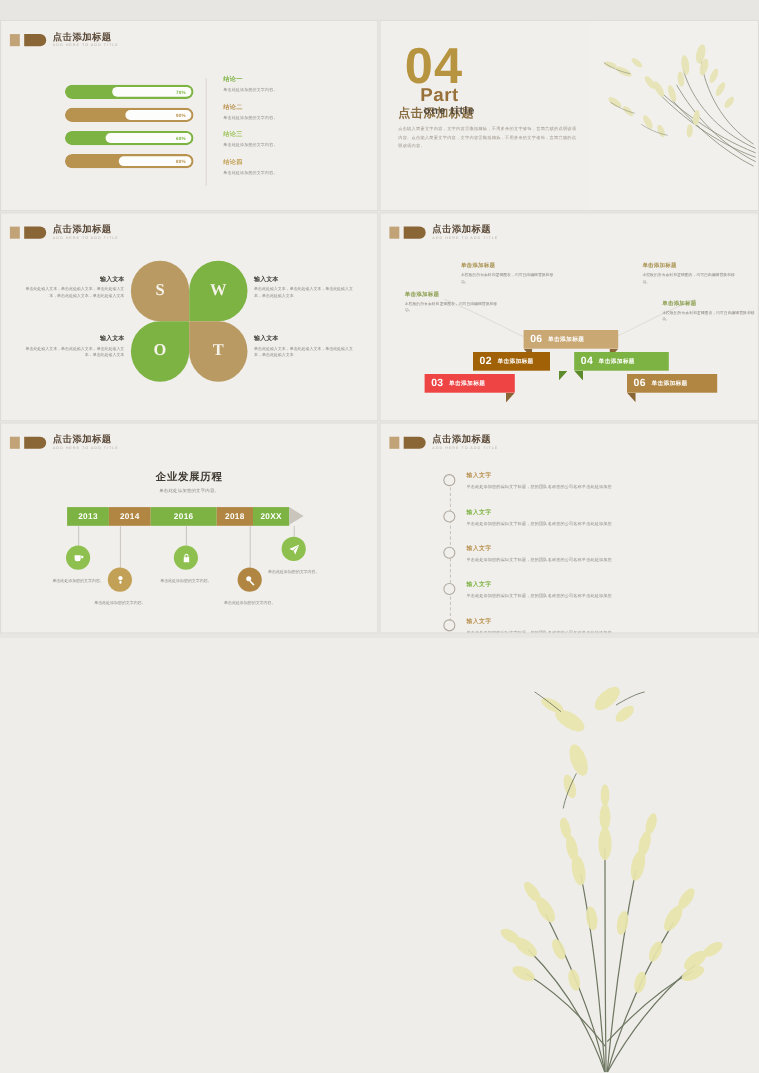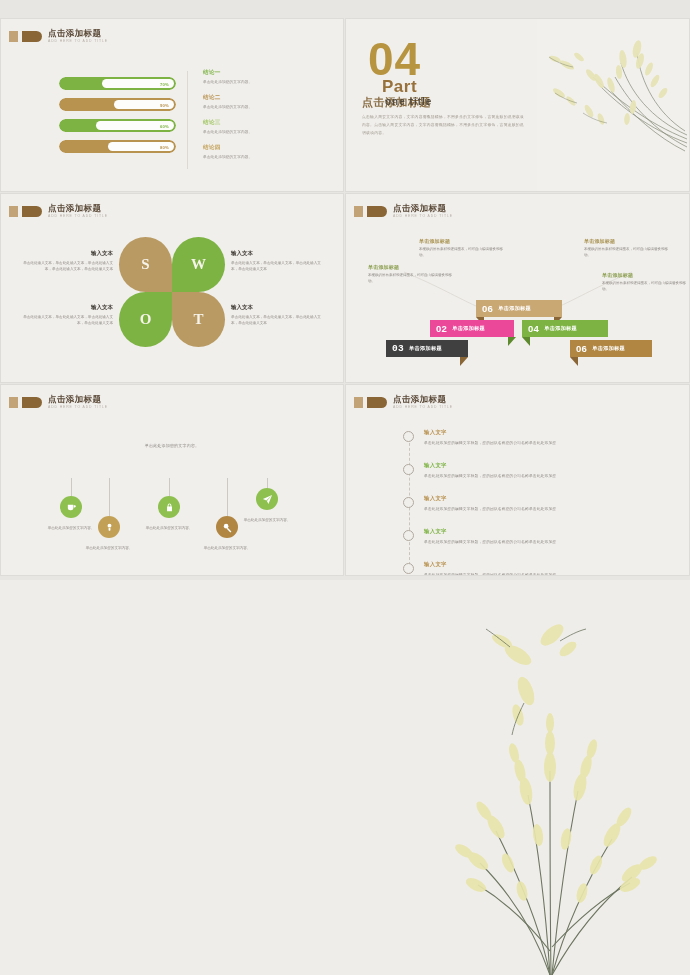--- a/index.html
+++ b/index.html
@@ -318,26 +318,26 @@
           <path d="M286 78 C252 92 232 104 214 112"></path>
         </g>
       </svg>
       <div class="steps" id="steps4">
           <div class="banner" style="left: 130px; top: 106px; width: 86px; background: rgb(201, 168, 116);">
             <span class="n">06</span>
             <span class="l">单击添加标题</span>
           </div>
           <div class="tail" style="left: 130px; top: 123px; background: rgb(138, 102, 55); clip-path: polygon(0px 0px, 100% 0px, 100% 100%);"></div>
           <div class="tail" style="left: 208px; top: 123px; background: rgb(138, 102, 55); clip-path: polygon(0px 0px, 100% 0px, 0px 100%);"></div>
-          <div class="banner" style="left: 84px; top: 126px; width: 84px; background: #ec4899;">
+          <div class="banner" style="left: 84px; top: 126px; width: 70px; background: #a16207;">
             <span class="n">02</span>
             <span class="l">单击添加标题</span>
           </div>
           <div class="tail" style="left: 162px; top: 143px; background: rgb(93, 138, 44); clip-path: polygon(0px 0px, 100% 0px, 0px 100%);"></div>
-          <div class="banner" style="left: 40px; top: 146px; width: 82px; background: #404040; font-family: Liberation Mono, monospace;">
+          <div class="banner" style="left: 40px; top: 146px; width: 82px; background: #ef4444;">
             <span class="n">03</span>
             <span class="l">单击添加标题</span>
           </div>
           <div class="tail" style="left: 114px; top: 163px; background: rgb(138, 102, 55); clip-path: polygon(0px 0px, 100% 0px, 0px 100%);"></div>
           <div class="banner" style="left: 176px; top: 126px; width: 86px; background: rgb(124, 179, 66);">
             <span class="n">04</span>
             <span class="l">单击添加标题</span>
           </div>
           <div class="tail" style="left: 176px; top: 143px; background: rgb(93, 138, 44); clip-path: polygon(0px 0px, 100% 0px, 100% 100%);"></div>
           <div class="banner" style="left: 224px; top: 146px; width: 82px; background: rgb(176, 134, 66);">
@@ -371,21 +371,30 @@
         <div class="hdr-mark">
           <div class="mk1"></div>
             <div class="mk2"></div>
             <div class="mk3"></div>
         </div>
         <div class="hdr-txts">
           <div class="hdr-title">点击添加标题</div>
           <div class="hdr-sub">ADD HERE TO ADD TITLE</div>
         </div>
       </div>
+      <div class="tl-title">企业发展历程</div>
       <div class="tl-sub">单击此处添加您的文字内容。</div>
+      <div class="tl-bar" id="tlbar">
+          <div class="tl-seg" style="width: 38px; background: rgb(124, 179, 66);">2013</div>
+          <div class="tl-seg" style="width: 38px; background: rgb(176, 134, 66);">2014</div>
+          <div class="tl-seg" style="width: 60px; background: rgb(124, 179, 66);">2016</div>
+          <div class="tl-seg" style="width: 33px; background: rgb(176, 134, 66);">2018</div>
+          <div class="tl-seg" style="width: 33px; background: rgb(124, 179, 66);">20XX</div>
+          <div class="tl-arrow"></div>
+        </div>
       <div id="tlmarks">
           <div class="tl-stem" style="left: 70px; top: 93px; height: 18px;"></div>
           <div class="tl-icon" style="left: 59px; top: 111px; background: rgb(142, 192, 79);">
             <svg width="11" height="11" viewBox="0 0 24 24" fill="#fff">
               <path d="M4 6h12v7a5 5 0 0 1-5 5H9a5 5 0 0 1-5-5V6zm13 1h2a2.5 2.5 0 0 1 0 5h-2V7z"></path>
             </svg>
           </div>
           <div class="tl-note" style="left: 39px; top: 140px;">单击此处添加您的文字内容。</div>
           <div class="tl-stem" style="left: 108px; top: 93px; height: 38px;"></div>
           <div class="tl-icon" style="left: 97px; top: 131px; background: rgb(194, 160, 85);">

